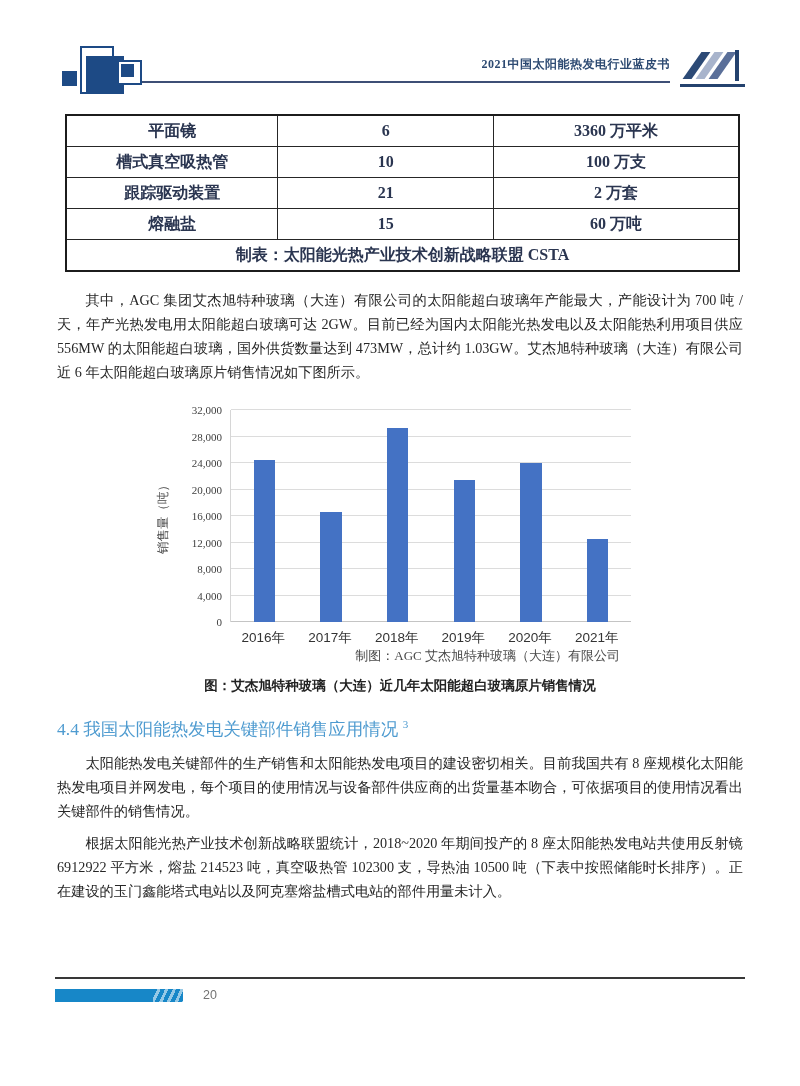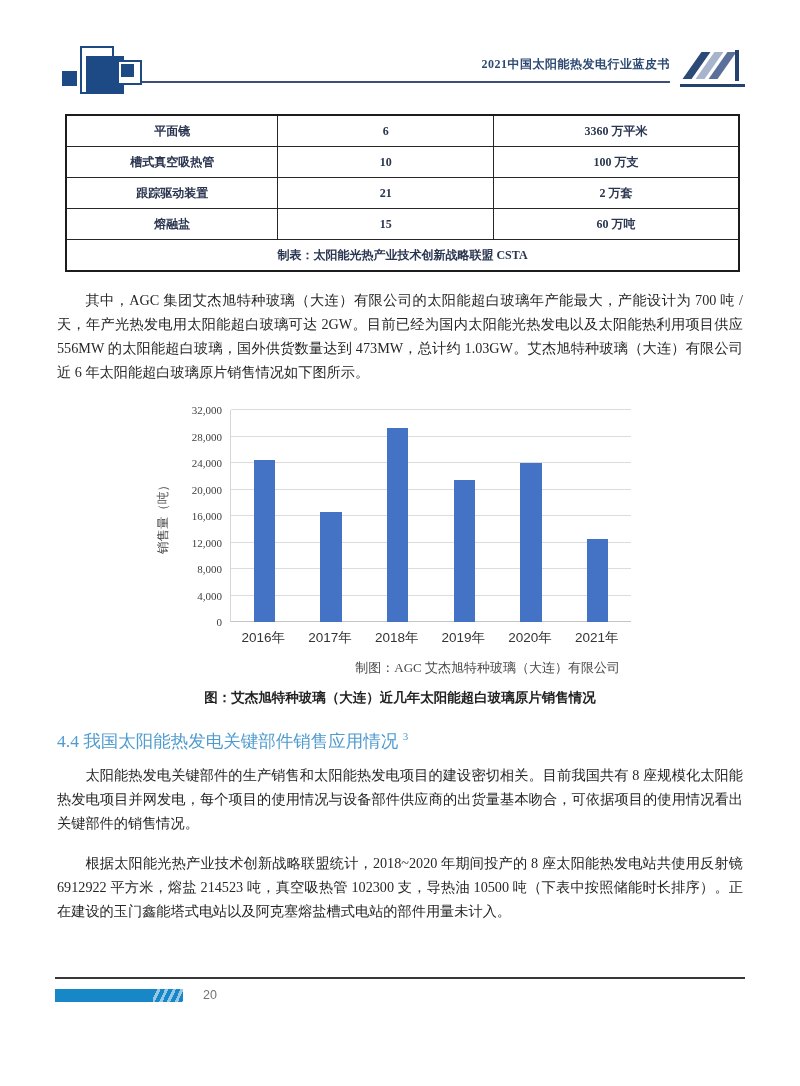--- a/index.html
+++ b/index.html
@@ -19,21 +19,21 @@
   .header-title{position:absolute;right:130px;top:56px;font-size:12px;font-weight:600;color:#2d4a72;letter-spacing:.5px;white-space:nowrap;}
   .slashes{position:absolute;right:55px;top:50px;width:65px;height:32px;}
   .slash{position:absolute;top:2px;width:9px;height:27px;transform:skewX(-35deg);}
   .sl1{left:12px;background:#2c4a76;}
   .sl2{left:25px;background:#a8b4cc;}
   .sl3{left:38px;background:#5a6f99;}
   .slash-bar{position:absolute;right:6px;top:0;width:4px;height:31px;background:#24426e;}
   .slash-underline{position:absolute;right:55px;top:84px;width:65px;height:3px;background:#24426e;}
   
   table.ctable{border-collapse:collapse;margin:14px 60px 0 65px;width:675px;border:2px solid #1c1c1c;}
-  table.ctable td{border:1.5px solid #262626;text-align:center;height:28px;font-size:12px;font-weight:600;color:#2a3550;padding:1px 4px;}
+  table.ctable td{border:1.5px solid #262626;text-align:center;height:28px;font-size:16px;font-weight:600;color:#2a3550;padding:1px 4px;}
   td.c1{width:31.5%;}
   td.c2{width:32%;}
   td.c3{width:36.5%;}
   td.tfoot-cell{text-align:left;height:30px;padding-left:6px;}
   
   .para{margin:16px 57px 0 57px;font-size:14.2px;line-height:24px;text-align:justify;text-indent:2em;color:#262626;}
   .para.p-first{margin-top:16px;}
   
   .chart-wrap{margin:26px 0 0 150px;width:490px;}
   .chart-main{display:flex;height:212px;}
@@ -42,21 +42,21 @@
   .y-axis{position:relative;width:54px;height:212px;}
   .ytick{position:absolute;right:8px;transform:translateY(50%);font-size:11px;color:#404040;font-family:Liberation Serif, serif;}
   .plot{position:relative;width:400px;height:212px;border-left:1px solid #d6d6d6;}
   .gridline{position:absolute;left:0;right:0;height:1px;background:#dcdcdc;}
   .gridline.base{background:#c4c4c4;}
   .bars{position:absolute;left:0;right:0;top:0;bottom:0;display:flex;align-items:flex-end;}
   .bar-slot{flex:1;display:flex;justify-content:center;align-items:flex-end;height:100%;}
   .bar{width:32%;}
   .x-labels{display:flex;margin-left:80px;width:400px;}
   .xtick{flex:1;text-align:center;font-size:13.5px;color:#333;font-family:"Liberation Sans","DejaVu Sans",sans-serif;padding-top:7px;}
-  .attribution{margin-left:80px;width:400px;text-align:right;padding-right:10px;box-sizing:border-box;font-size:13px;color:#4a4a4a;margin-top:12px;}
+  .attribution{margin-left:80px;width:400px;text-align:right;padding-right:10px;box-sizing:border-box;font-size:13px;color:#4a4a4a;}
   .fig-caption{margin:12px 57px 0 57px;text-align:center;font-size:13.5px;font-weight:600;color:#222;}
   
   .section-heading{margin:22px 57px 0 57px;font-size:17.5px;color:#4e9bd0;font-weight:400;}
   .section-heading sup{font-size:11px;}
   
   .footer{position:absolute;left:55px;right:55px;top:977px;}
   .footnote-rule{height:2px;background:#383838;}
   .footnote{margin-top:7px;font-size:12.2px;color:#2e2e2e;}
   .footnote .marker{margin-right:8px;margin-left:8px;}
   .pagebar-row{margin-top:9px;display:flex;align-items:center;}
@@ -178,21 +178,21 @@
         <div class="xtick">2021年</div>
       </div>
     <div class="attribution">制图：AGC 艾杰旭特种玻璃（大连）有限公司</div>
   </div>
 
   <div class="fig-caption">图：艾杰旭特种玻璃（大连）近几年太阳能超白玻璃原片销售情况</div>
 
   <h2 class="section-heading"><span>4.4 我国太阳能热发电关键部件销售应用情况</span> <sup>3</sup></h2>
 
   <p class="para" style="margin-top:10px;">太阳能热发电关键部件的生产销售和太阳能热发电项目的建设密切相关。目前我国共有 8 座规模化太阳能热发电项目并网发电，每个项目的使用情况与设备部件供应商的出货量基本吻合，可依据项目的使用情况看出关键部件的销售情况。</p>
-  <p class="para" style="">根据太阳能光热产业技术创新战略联盟统计，2018~2020 年期间投产的 8 座太阳能热发电站共使用反射镜 6912922 平方米，熔盐 214523 吨，真空吸热管 102300 支，导热油 10500 吨（下表中按照储能时长排序）。正在建设的玉门鑫能塔式电站以及阿克塞熔盐槽式电站的部件用量未计入。</p>
+  <p class="para" style="margin-top:8px;">根据太阳能光热产业技术创新战略联盟统计，2018~2020 年期间投产的 8 座太阳能热发电站共使用反射镜 6912922 平方米，熔盐 214523 吨，真空吸热管 102300 支，导热油 10500 吨（下表中按照储能时长排序）。正在建设的玉门鑫能塔式电站以及阿克塞熔盐槽式电站的部件用量未计入。</p>
 
   <div class="footer">
     <div class="footnote-rule"></div>
     <div class="pagebar-row">
       <div class="pagebar">
         <div class="pagebar-tip"></div>
       </div>
       <div class="page-number">20</div>
     </div>
   </div>

